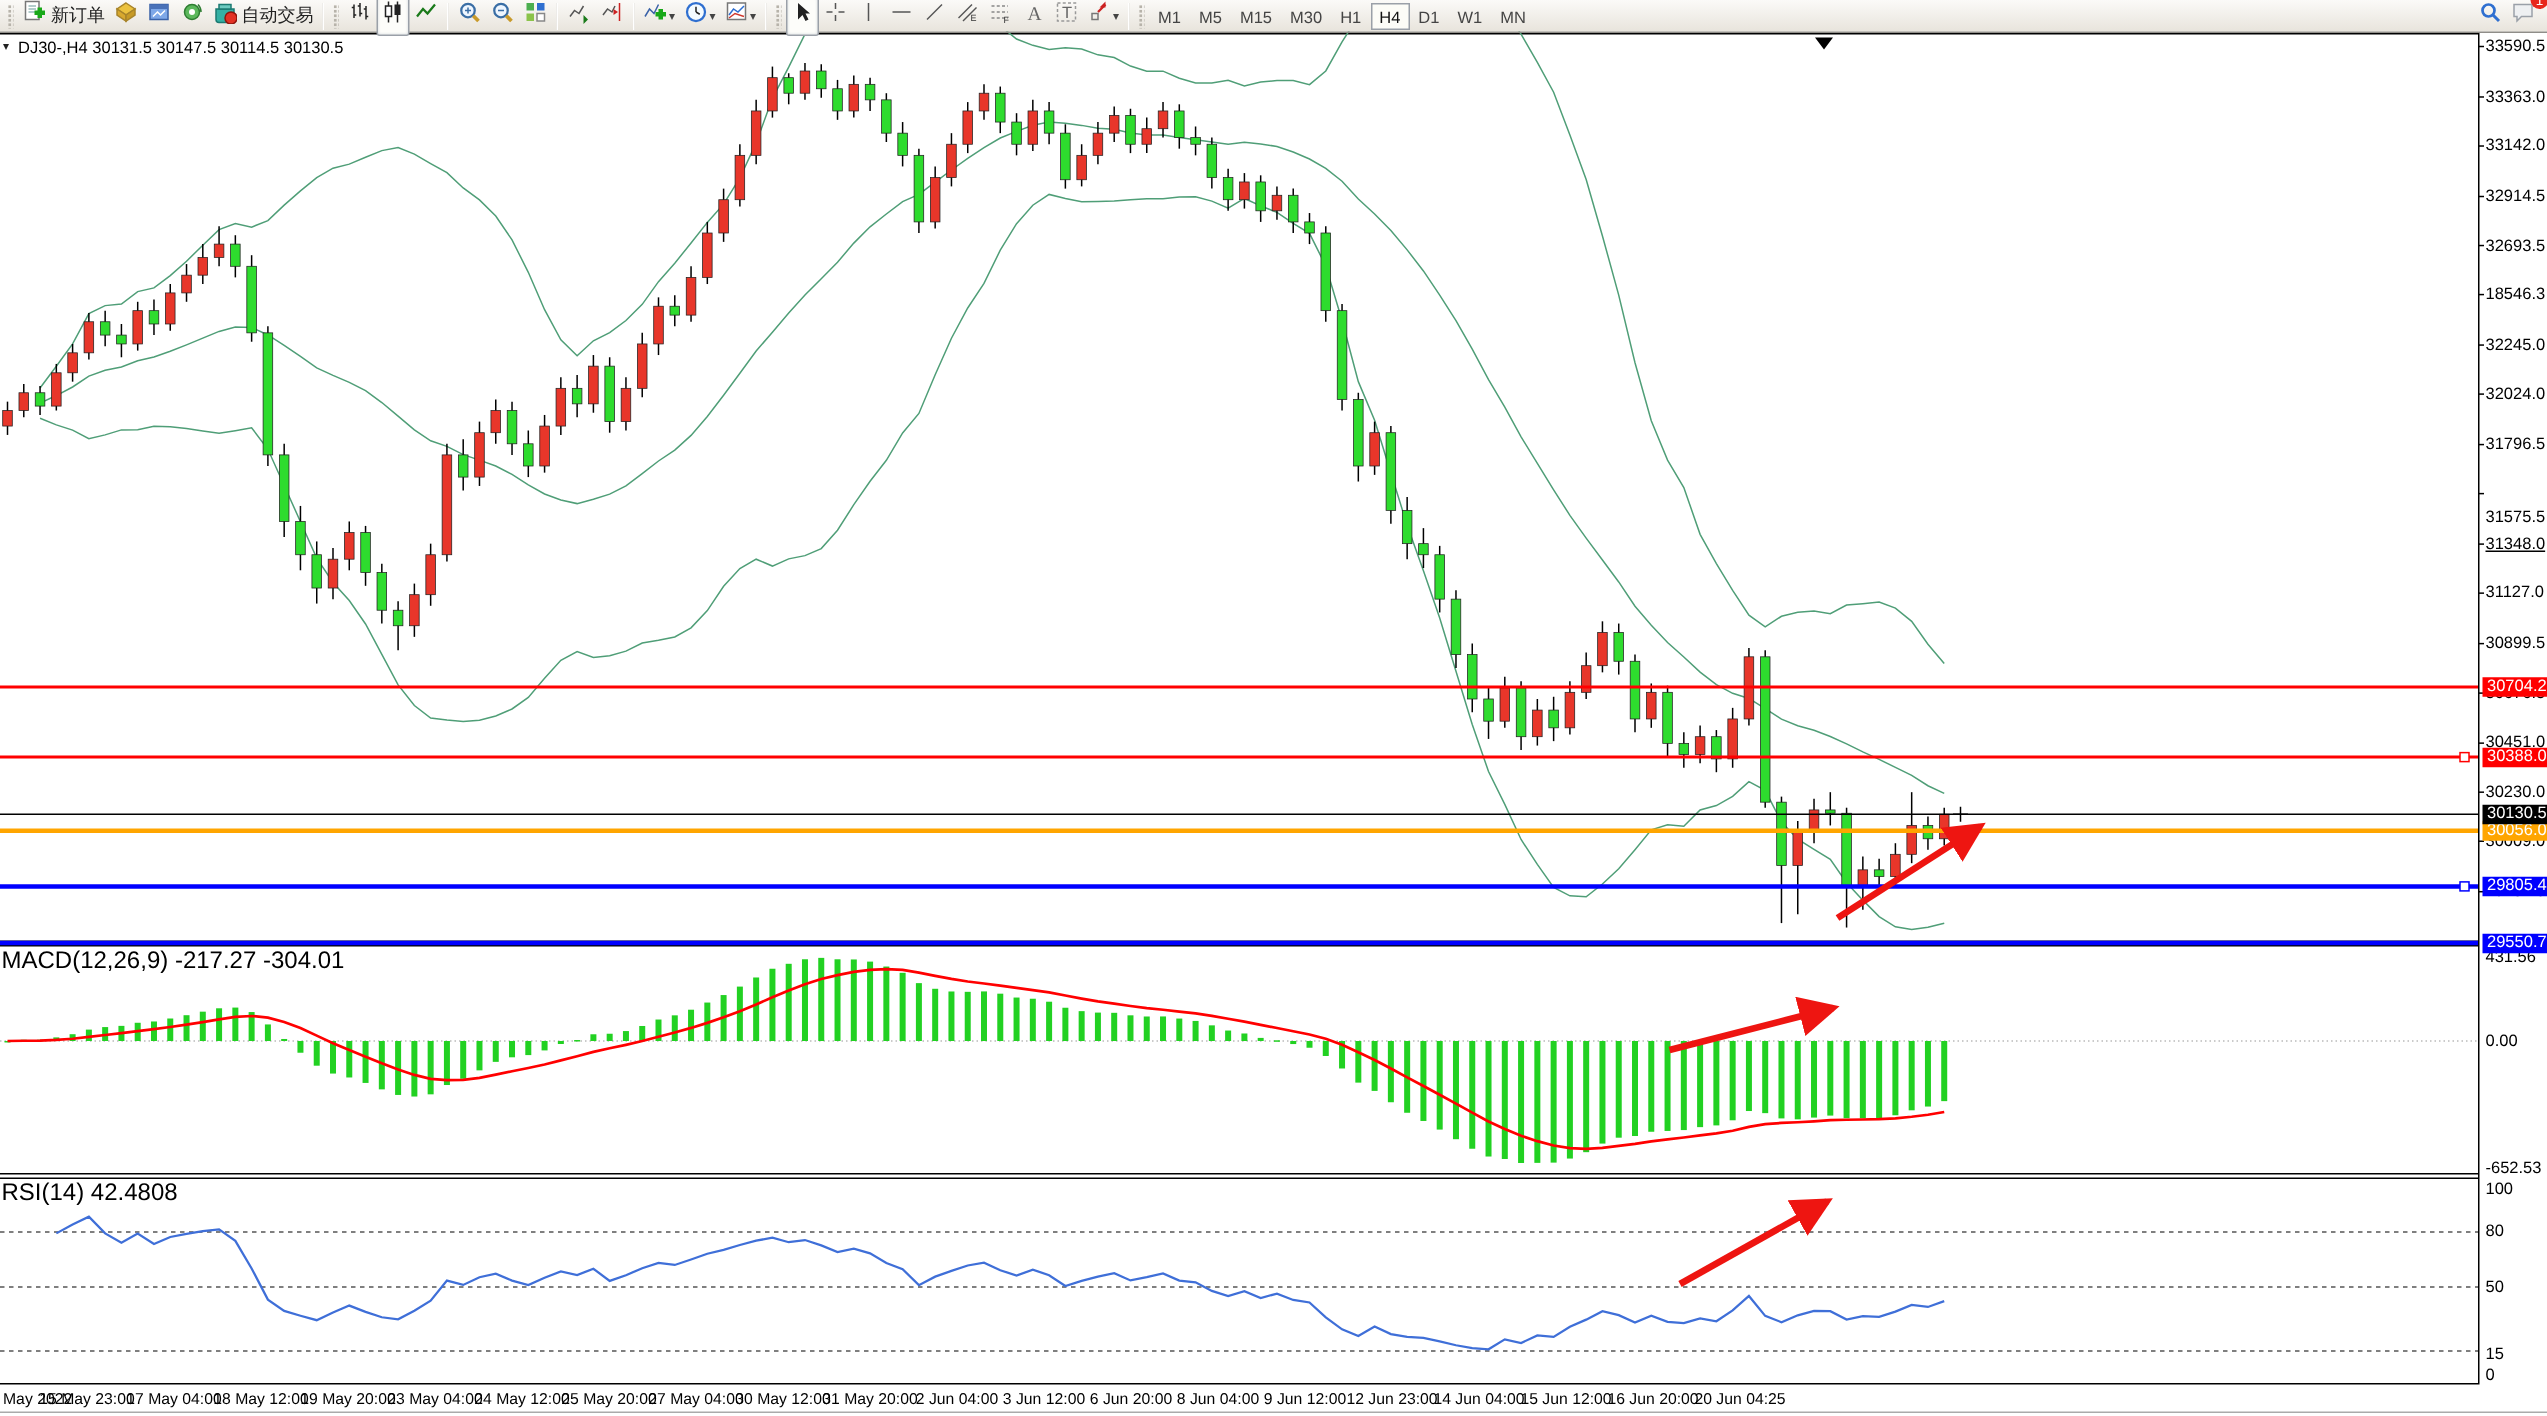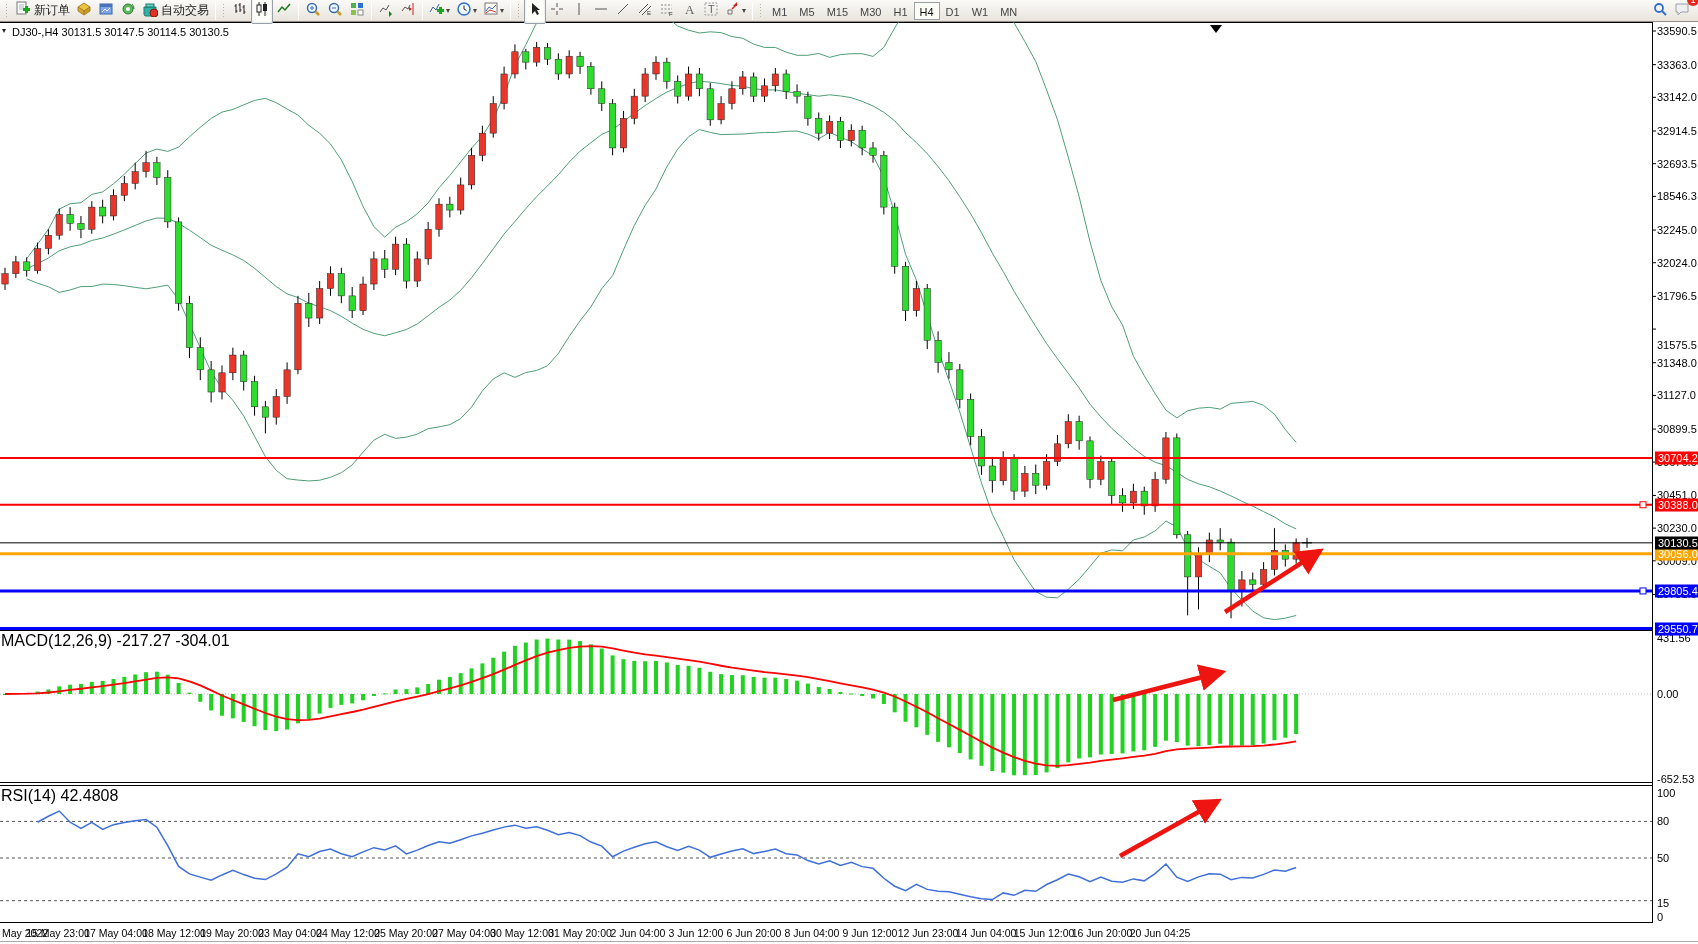--- a/index.html
+++ b/index.html
@@ -801,21 +801,21 @@
       <div class="axis-lbl" style="top: 31px;">33590.5</div>
       <div class="axis-lbl" style="top: 64.6541px;">33363.0</div>
       <div class="axis-lbl" style="top: 97.3466px;">33142.0</div>
       <div class="axis-lbl" style="top: 131.001px;">32914.5</div>
       <div class="axis-lbl" style="top: 163.693px;">32693.5</div>
       <div class="axis-lbl" style="top: 196.386px;">18546.3</div>
       <div class="axis-lbl" style="top: 230.04px;">32245.0</div>
       <div class="axis-lbl" style="top: 262.732px;">32024.0</div>
       <div class="axis-lbl" style="top: 296.386px;">31796.5</div>
       <div class="axis-lbl" style="top: 345px;">31575.5</div>
-      <div class="axis-lbl" style="top: 362.733px;">31348.0</div>
+      <div class="axis-lbl" style="top: 362.733px; text-decoration: underline;">31348.0</div>
       <div class="axis-lbl" style="top: 395.426px;">31127.0</div>
       <div class="axis-lbl" style="top: 429.08px;">30899.5</div>
       <div class="axis-lbl" style="top: 462.068px;">30676.5</div>
       <div class="axis-lbl" style="top: 495.426px;">30451.0</div>
       <div class="axis-lbl" style="top: 528.119px;">30230.0</div>
       <div class="axis-lbl" style="top: 560.811px;">30009.0</div>
       <div class="axis-lbl" style="top: 594.465px;">29781.5</div>
       <div class="price-badge" style="top: 457.97px; background: rgb(255, 0, 0);">30704.2</div>
       <div class="price-badge" style="top: 504.746px; background: rgb(255, 0, 0);">30388.0</div>
       <div class="price-badge" style="top: 553.859px; background: rgb(255, 165, 0);">30056.0</div>

